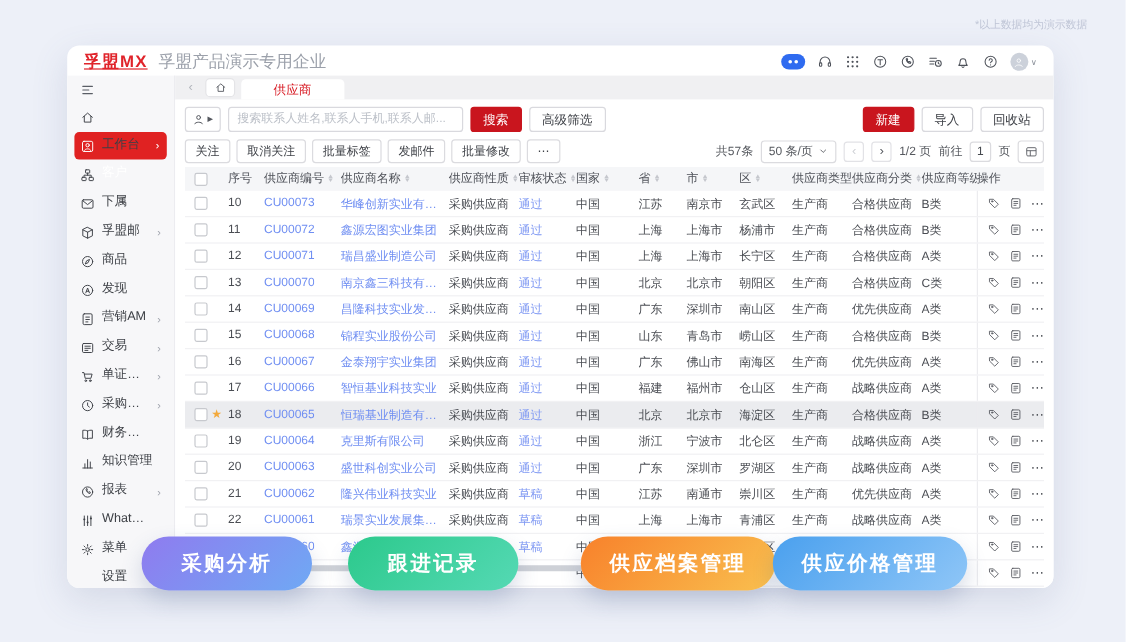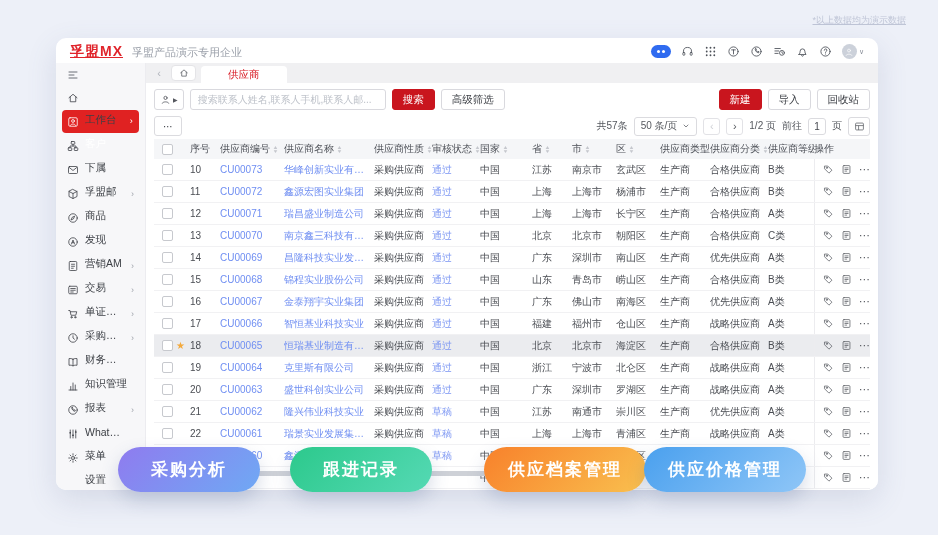--- a/index.html
+++ b/index.html
@@ -1,31 +1,31 @@
 <!DOCTYPE html>
 <html><head>
 <meta charset="utf-8">
 <style>
   * { margin:0; padding:0; box-sizing:border-box; }
   html,body { width:938px; height:535px; }
   body { position:relative; overflow:hidden; background:#edf0f8;
          font-family:"Liberation Sans","DejaVu Sans",sans-serif; color:#45484e; }
   svg { display:block; }
-  .demo-note { position:absolute; top:14px; right:32px; font-size:9px; color:#bfc5d6;text-decoration:underline; }
+  .demo-note { position:absolute; top:14px; right:32px; font-size:9px; color:#bfc5d6; }
 
   
   .window { position:absolute; left:56px; top:38px; width:822px; height:452px;
             background:#fff; border-radius:10px; overflow:hidden;
             box-shadow:0 10px 30px rgba(90,100,140,.16); display:flex; flex-direction:column; }
 
   
   .topbar { height:25px; display:flex; align-items:center; padding:2px 14px 0; justify-content:space-between; }
   .brand { display:flex; align-items:baseline; }
   .logo { color:#e0242b; font-weight:bold; font-size:14px; letter-spacing:1px;text-decoration:underline; }
-  .subtitle { color:#9ba0aa; font-size:11px; margin-left:9px; }
+  .subtitle { color:#9ba0aa; font-size:14px; margin-left:9px; }
   .topbar-icons { display:flex; align-items:center; gap:10px; color:#4d5159; }
   .tbicon { display:inline-flex; align-items:center; cursor:pointer; }
   .tbicon svg { width:13px; height:13px; }
   .tbicon.ai { width:20px; height:13px; background:#2f6bf0; border-radius:7px;
                justify-content:center; gap:2px; }
   .tbicon.ai i { width:3px; height:3px; background:#fff; border-radius:50%; }
   .avatar { width:15px; height:15px; border-radius:50%; background:#ccd1da; color:#fff;
             display:inline-flex; align-items:center; justify-content:center; }
   .avatar svg { width:10px; height:10px; }
   .chev { font-size:7px; color:#8a8f99; margin-left:2px; }
@@ -388,20 +388,27 @@
           <input class="search-input" placeholder="搜索联系人姓名,联系人手机,联系人邮..." style="">
           <button class="btn red">搜索</button>
           <button class="btn">高级筛选</button>
           <span class="flex-sp"></span>
           <button class="btn red">新建</button>
           <button class="btn">导入</button>
           <button class="btn">回收站</button>
         </div>
 
         <div class="toolbar-row">
+          <span id="toolbar-btns" style="display:flex;gap:5px;">
+              <button class="tb-btn">关注</button>
+              <button class="tb-btn">取消关注</button>
+              <button class="tb-btn">批量标签</button>
+              <button class="tb-btn">发邮件</button>
+              <button class="tb-btn">批量修改</button>
+            </span>
           <button class="tb-btn">⋯</button>
           <div class="pag">
             <span>共57条</span>
             <span class="pagesize">
               <span>50 条/页</span>
               <svg viewBox="0 0 24 24" fill="none" stroke="currentColor" stroke-width="2.2" stroke-linecap="round" stroke-linejoin="round">
                   <path d="m6 9 6 6 6-6"></path>
                 </svg>
             </span>
             <span class="pg prev">‹</span>

